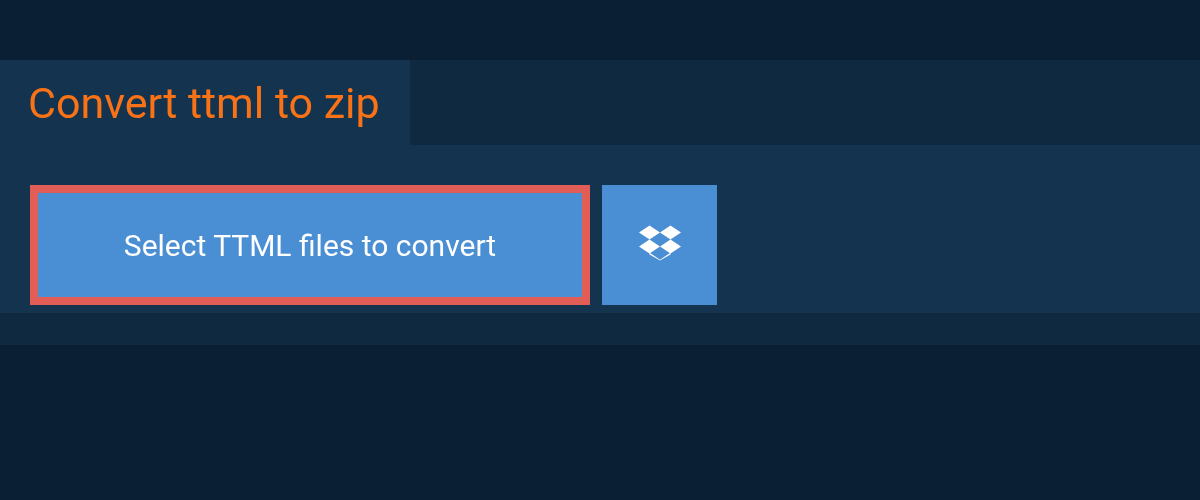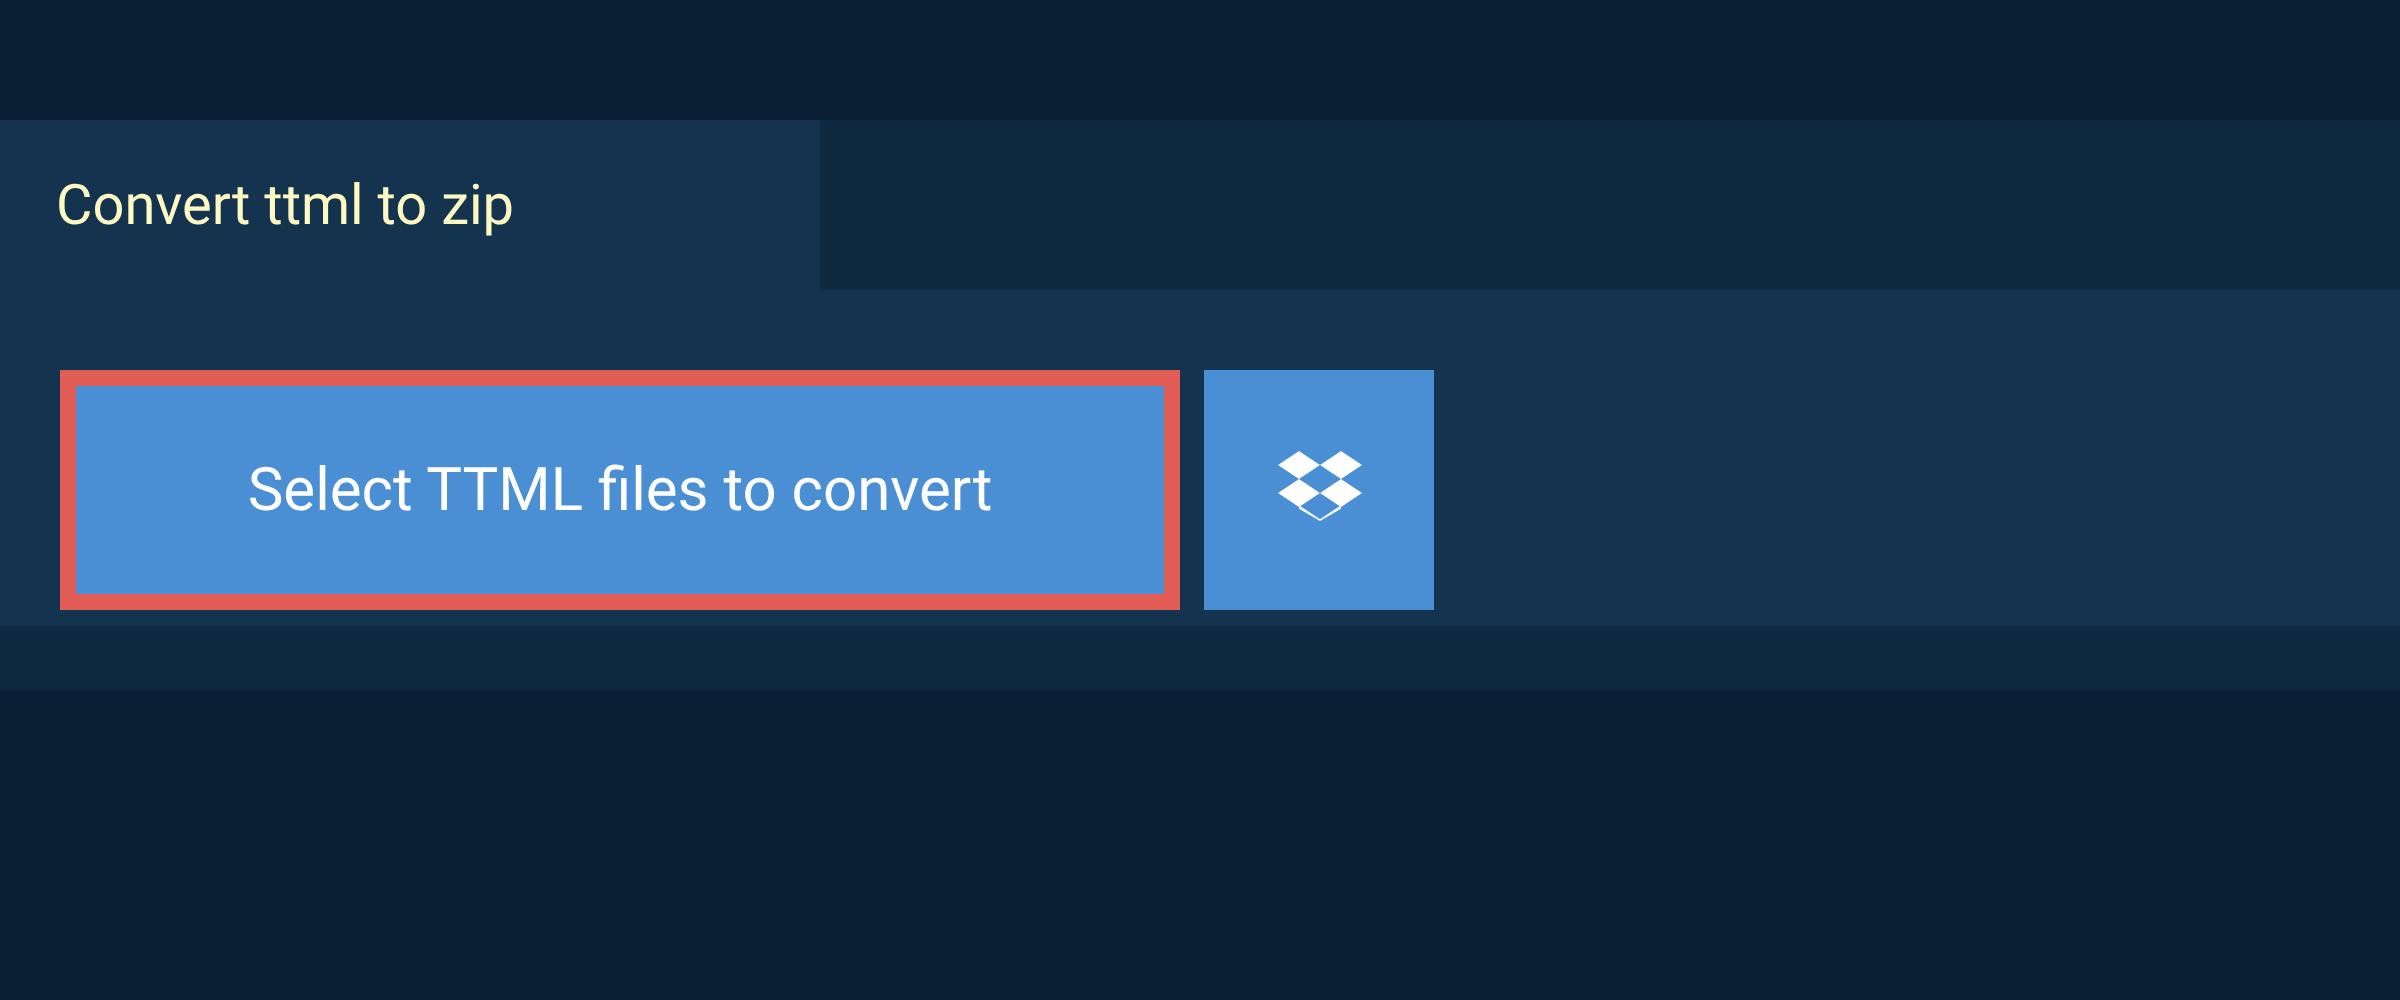--- a/index.html
+++ b/index.html
@@ -23,22 +23,22 @@
       top: 60px;
       left: 0;
       width: 410px;
       height: 85px;
       background: #13334f;
       display: flex;
       align-items: center;
       padding-left: 28px;
     }
     .tab-header-title {
-      color: #fef9c3;
-      font-size: 28px;
+      color: #f97316;
+      font-size: 43px;
       font-weight: 400;
     }
     .content-band {
       position: absolute;
       top: 145px;
       left: 0;
       right: 0;
       height: 168px;
       background: #13334f;
       padding: 40px 30px;

